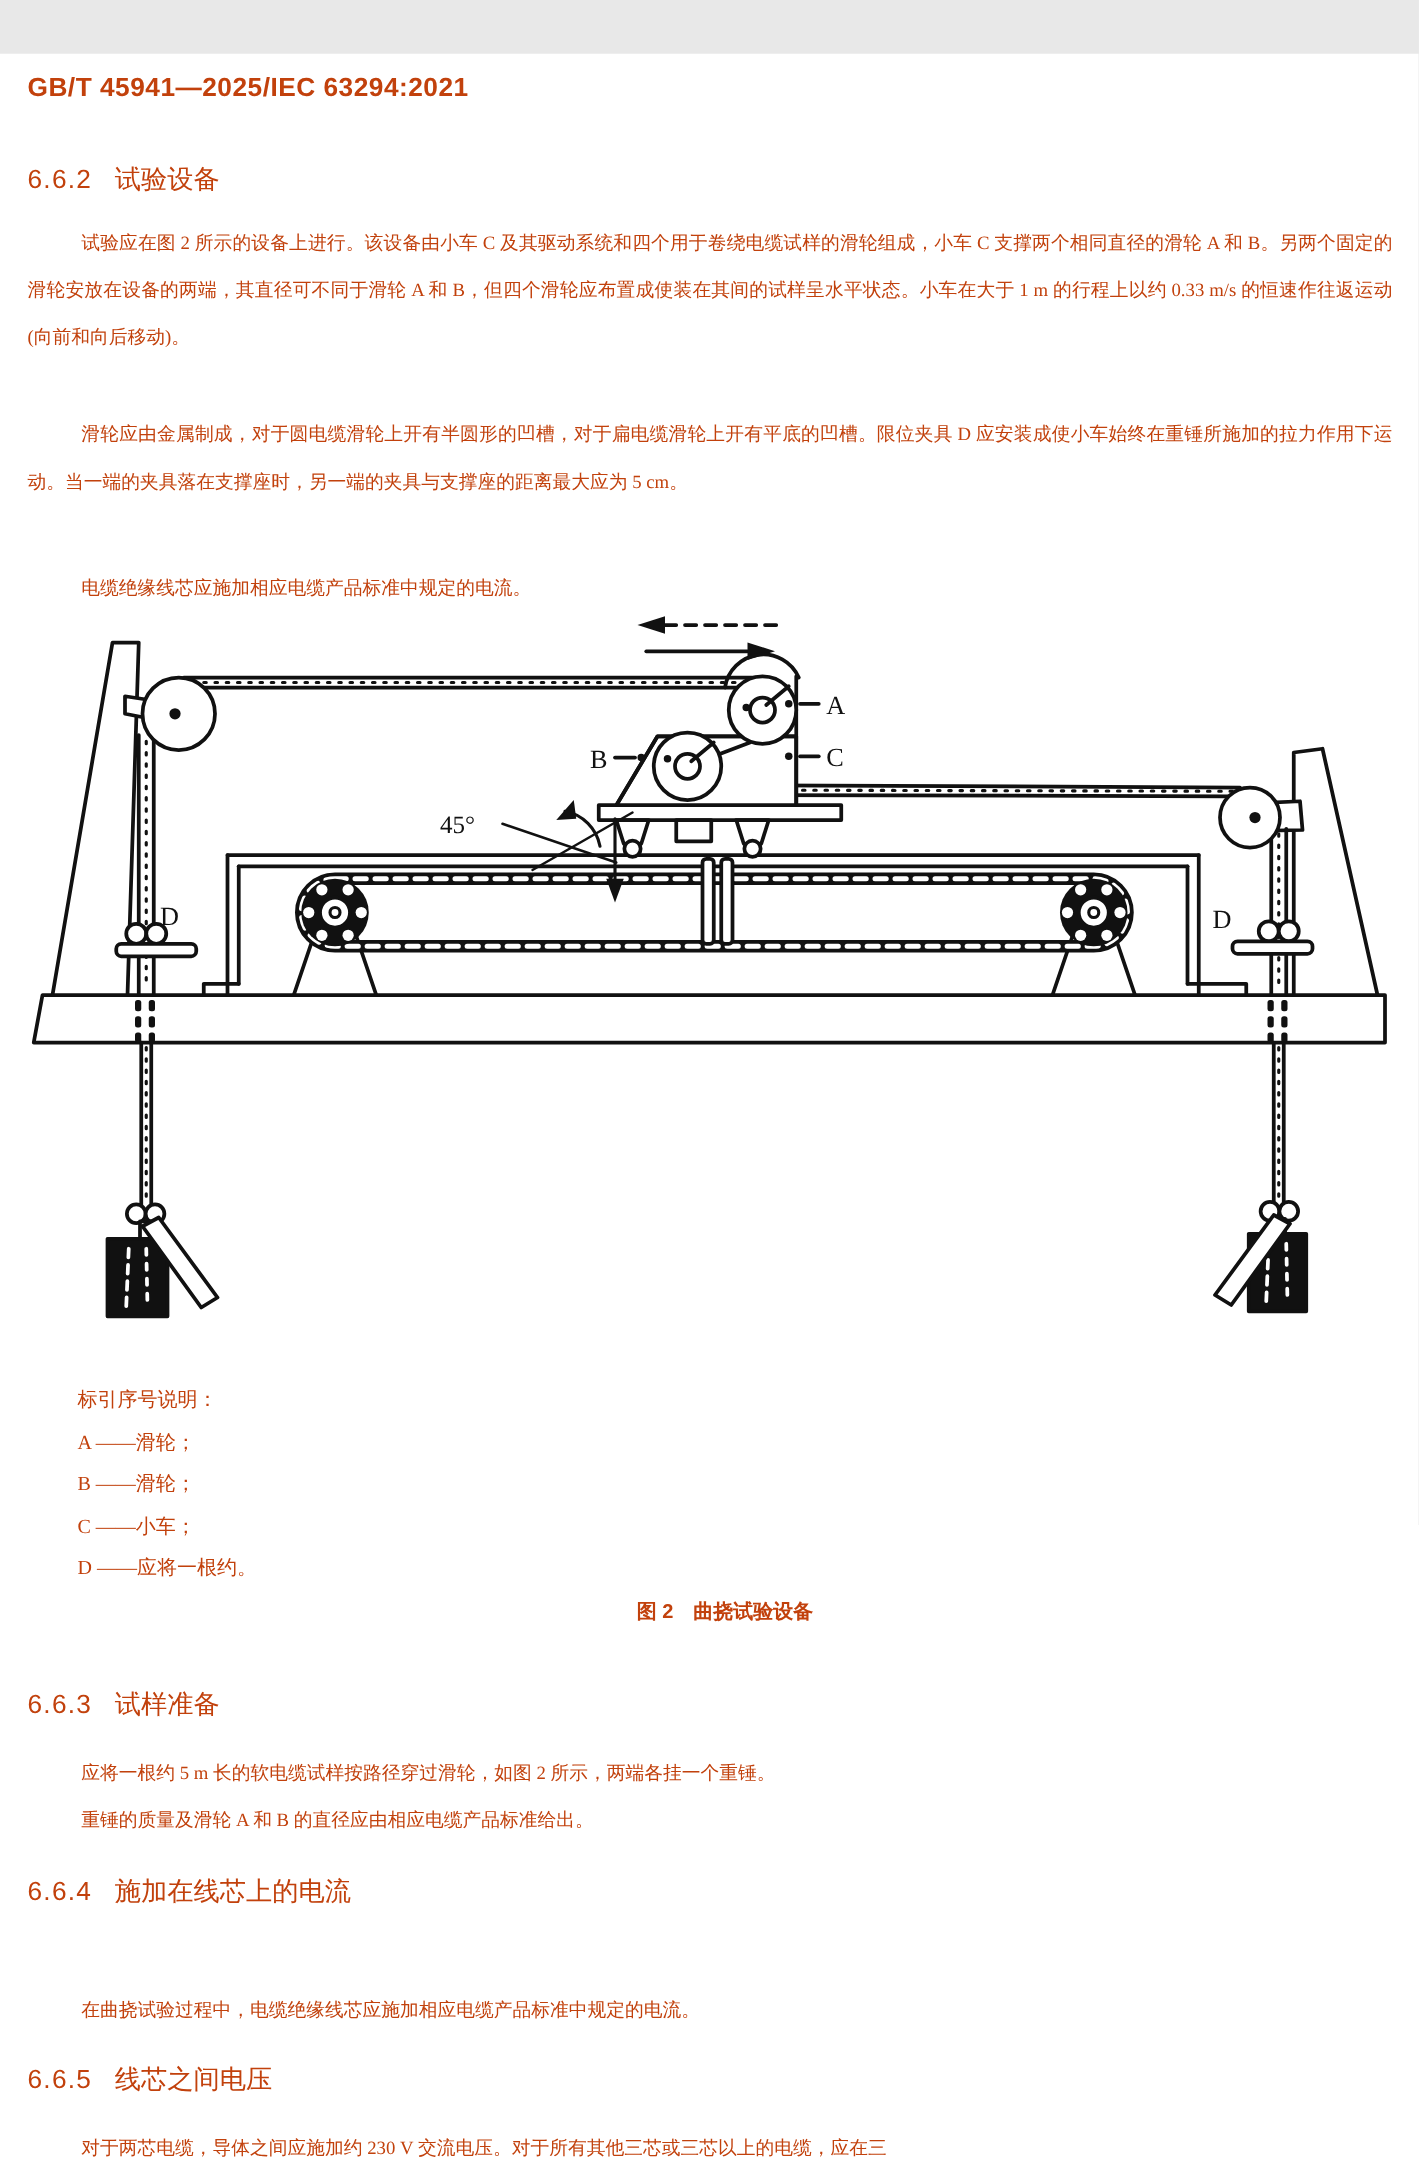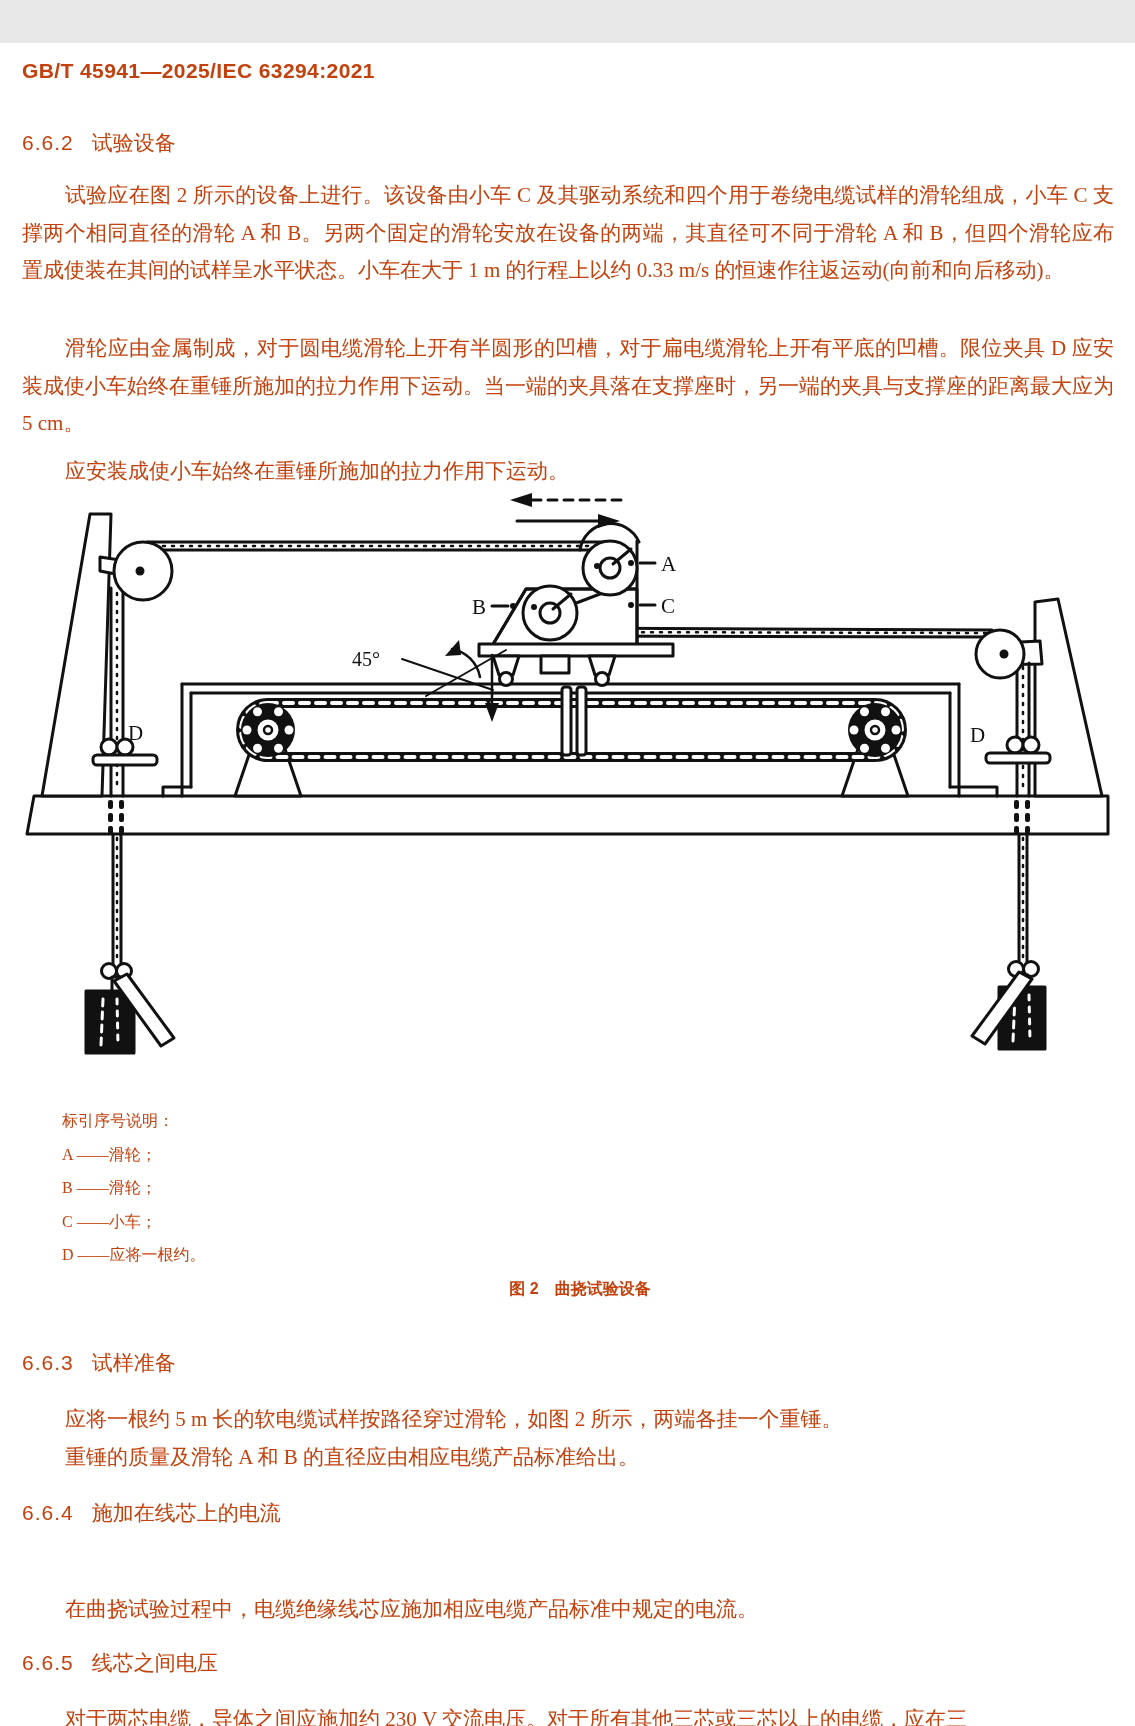--- a/index.html
+++ b/index.html
@@ -3,42 +3,42 @@
 <meta charset="utf-8">
 <style>
   html,body{margin:0;padding:0;background:#e8e8e8;}
   .page{position:relative;width:1135px;height:1726px;background:#ffffff;overflow:hidden;
         font-family:"Liberation Serif",serif;color:#c2410c;margin-top:43px;}
   .abs{position:absolute;}
   .hdr{left:22px;top:16px;font-family:"Liberation Sans",sans-serif;font-weight:700;
        font-size:21px;letter-spacing:.4px;}
   .h3{font-family:"Liberation Sans",sans-serif;font-weight:400;font-size:21px;left:22px;}
   .h3 .num{display:inline-block;margin-right:18px;letter-spacing:1px;}
-  .body-p{left:22px;width:1092px;font-size:21px;line-height:37.5px;text-align:justify;
+  .body-p{left:22px;width:1092px;font-size:15px;line-height:37.5px;text-align:justify;
           text-indent:43px;}
   .legend{left:62px;top:1061px;font-size:16px;line-height:33.5px;}
   .legend div{white-space:pre;}
   .caption{left:25px;top:1236px;width:1110px;text-align:center;font-family:"Liberation Sans",sans-serif;
            font-weight:700;font-size:16px;}
   .pagenum{left:70px;top:1690px;font-size:20px;}
   svg text{font-family:"Liberation Serif",serif;}
 </style>
 </head>
 <body>
 
 <div class="page">
 
   <div class="abs hdr">GB/T 45941—2025/IEC 63294:2021</div>
 
   <div class="abs h3" style="top:86px;">
     <span class="num">6.6.2</span><span>试验设备</span>
   </div>
   <div class="abs body-p" style="top:134px;">试验应在图 2 所示的设备上进行。该设备由小车 C 及其驱动系统和四个用于卷绕电缆试样的滑轮组成，小车 C 支撑两个相同直径的滑轮 A 和 B。另两个固定的滑轮安放在设备的两端，其直径可不同于滑轮 A 和 B，但四个滑轮应布置成使装在其间的试样呈水平状态。小车在大于 1 m 的行程上以约 0.33 m/s 的恒速作往返运动(向前和向后移动)。</div>
   <div class="abs body-p" style="top:287px;">滑轮应由金属制成，对于圆电缆滑轮上开有半圆形的凹槽，对于扁电缆滑轮上开有平底的凹槽。限位夹具 D 应安装成使小车始终在重锤所施加的拉力作用下运动。当一端的夹具落在支撑座时，另一端的夹具与支撑座的距离最大应为 5 cm。</div>
-  <div class="abs body-p" style="top:410px;">应安装成使小车始终在重锤所施加的拉力作用下运动。</div>
+  <div class="abs body-p" style="top:410px;">电缆绝缘线芯应施加相应电缆产品标准中规定的电流。</div>
 
   <svg class="abs" style="left:0;top:440px;" width="1135" height="582" viewBox="0 440 1135 582">
     <g stroke="#111" stroke-width="3" fill="none" stroke-linecap="round" stroke-linejoin="round">
 
       <g>
         <line x1="532" y1="457" x2="624" y2="457" stroke-dasharray="9 7"></line>
         <polygon points="510,457 532,450 532,464" fill="#111" stroke="none"></polygon>
         <line x1="517" y1="478" x2="598" y2="478"></line>
         <polygon points="620,478 598,471 598,485" fill="#111" stroke="none"></polygon>
       </g>

